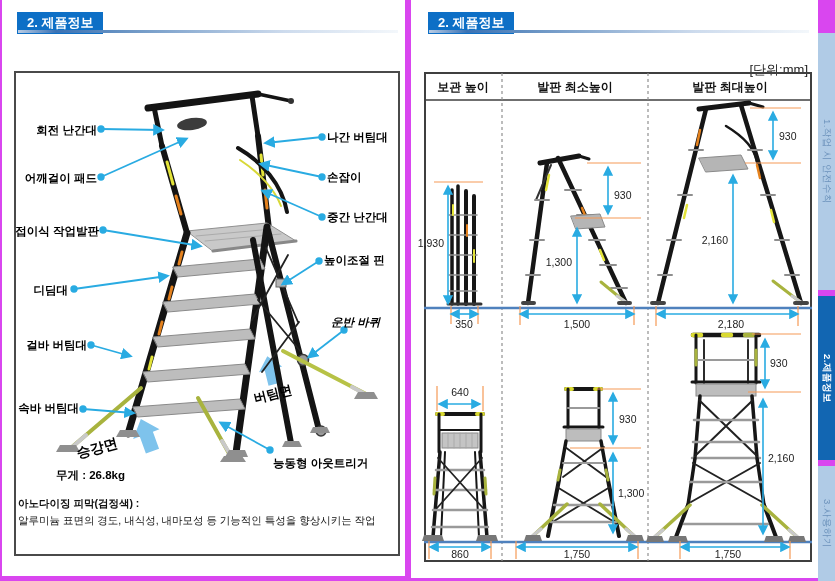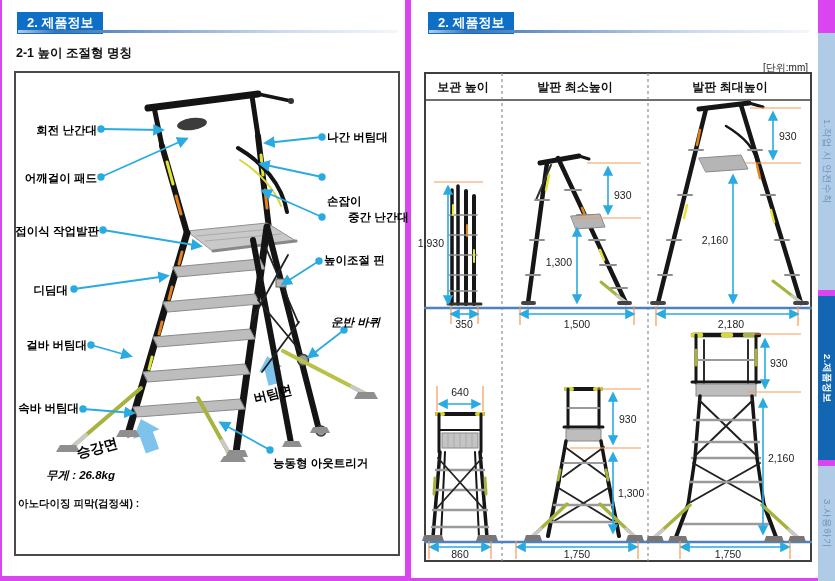--- a/index.html
+++ b/index.html
@@ -14,21 +14,21 @@
   .hdr-rule{position:absolute;height:3px;
             background:linear-gradient(to right,#b9cce4 0%,#3a72b4 10%,#6f98c6 30%,#cddbed 70%,#f3f7fb 100%);}
   .subtitle{position:absolute;font-size:12.5px;font-weight:700;color:#111;white-space:nowrap;}
   .diagram-frame{position:absolute;left:14px;top:71px;width:386px;height:485px;
                  border:2px solid #4a4a4a;background:#fff;}
   .callout{position:absolute;font-size:11.5px;font-weight:700;color:#000;white-space:nowrap;}
   .callout.r{text-align:right;}
   .note{position:absolute;font-size:10.5px;color:#111;white-space:nowrap;}
   .note.b{font-weight:700;}
   .weight{position:absolute;font-size:11.5px;font-weight:700;color:#000;white-space:nowrap;}
-  .unit-note{position:absolute;font-size:10px;color:#222;white-space:nowrap;}
+  .unit-note{position:absolute;font-size:13px;color:#222;white-space:nowrap;}
   .tab{position:absolute;left:818px;width:17px;display:flex;align-items:center;justify-content:center;cursor:pointer;}
   .tab span{transform:rotate(90deg);white-space:nowrap;font-size:9.5px;letter-spacing:.5px;}
   .tab.inactive{background:#b0cbe6;}
   .tab.inactive span{color:#6c92bb;}
   .tab.active{background:#1266b2;}
   .tab.active span{color:#ffffff;font-weight:700;}
   svg{position:absolute;overflow:visible;}
   svg text{font-family:"Liberation Sans","DejaVu Sans",sans-serif;}
   .dim{font-size:10.5px;fill:#1c1c1c;}
   .th{font-size:12px;font-weight:600;fill:#111;}
@@ -36,21 +36,20 @@
   .face2{font-size:13px;font-weight:700;fill:#000;}
 </style>
 </head>
 <body>
 
 <div class="stage">
 
   <div class="page left"></div>
   <div class="hdr-box" style="left:17px;top:12px;">2. 제품정보</div>
   <div class="hdr-rule" style="left:18px;top:30px;width:380px;"></div>
-  <div class="subtitle" style="left:16px;top:45px;">2-1 높이 조절형 명칭</div>
   <div class="diagram-frame"></div>
 
   <svg style="left:14px;top:71px;" width="386" height="485" viewBox="14 71 386 485">
     <defs>
       <marker id="ahL" viewBox="0 0 10 10" refX="7.5" refY="5" markerWidth="6.5" markerHeight="6.5" orient="auto-start-reverse">
         <path d="M0,0L10,5L0,10z" fill="#29abe2"></path>
       </marker>
     </defs>
 
     <g>
@@ -152,28 +151,29 @@
     <text class="face2" transform="translate(255,403) rotate(-14)">버팀면</text>
   </svg>
 
   <div class="callout r" style="right:738px;top:123px;">회전 난간대</div>
   <div class="callout r" style="right:738px;top:171px;">어깨걸이 패드</div>
   <div class="callout r" style="right:736px;top:224px;text-align:center;">접이식 작업발판</div>
   <div class="callout r" style="right:767px;top:283px;">디딤대</div>
   <div class="callout r" style="right:748px;top:338px;">걸바 버팀대</div>
   <div class="callout r" style="right:756px;top:401px;">속바 버팀대</div>
   <div class="callout" style="left:327px;top:130px;">나간 버팀대</div>
-  <div class="callout" style="left:327px;top:170px;margin-top:24px;">손잡이</div>
-  <div class="callout" style="left:327px;top:210px;margin-left:21px;">중간 난간대</div>
+  <div class="callout" style="left:327px;top:170px;">손잡이</div>
+  <div class="callout" style="left:327px;top:210px;">중간 난간대</div>
   <div class="callout" style="left:324px;top:253px;">높이조절 핀</div>
   <div class="callout" style="left:331px;top:315px;font-style:italic;">운반 바퀴</div>
   <div class="callout" style="left:273px;top:456px;">능동형 아웃트리거</div>
 
-  <div class="weight" style="left:46px;top:468px;font-style:italic;">무게 : 26.8kg</div>
+  <div class="weight" style="left:56px;top:468px;">무게 : 26.8kg</div>
   <div class="note b" style="left:18px;top:497px;">아노다이징 피막(검정색) :</div>
+  <div class="note" style="left:18px;top:514px;">알루미늄 표면의 경도, 내식성, 내마모성 등 기능적인 특성을 향상시키는 작업</div>
 
   <div class="page right"></div>
   <div class="hdr-box" style="left:428px;top:12px;">2. 제품정보</div>
   <div class="hdr-rule" style="left:429px;top:30px;width:380px;"></div>
   <div class="unit-note" style="right:27px;top:61px;">[단위:mm]</div>
 
   <svg style="left:424px;top:72px;" width="388" height="490" viewBox="424 72 388 490">
     <defs>
       <marker id="ahR" viewBox="0 0 10 10" refX="7.5" refY="5" markerWidth="6.5" markerHeight="6.5" orient="auto-start-reverse">
         <path d="M0,0L10,5L0,10z" fill="#29abe2"></path>

